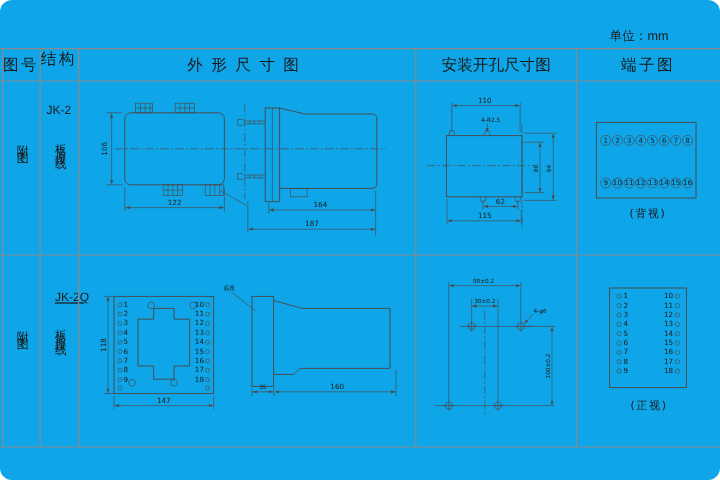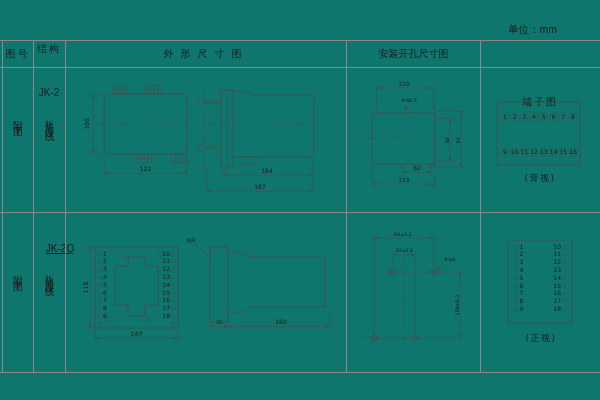--- a/index.html
+++ b/index.html
@@ -1,20 +1,20 @@
 <!DOCTYPE html>
 <html><head>
 <meta charset="utf-8">
 <style>
   html,body{margin:0;padding:0;background:#fff;}
-  #page{position:relative;width:600px;height:400px;background:#0f766e;overflow:hidden;
-        font-family:"Liberation Sans",sans-serif;color:#1a1a1a;}
+  #page{position:relative;width:600px;height:400px;background:#0ea5e9;overflow:hidden;
+        font-family:"Liberation Sans",sans-serif;color:#1a1a1a;border-radius:10px;}
   .abs{position:absolute;}
   .cjk{font-family:"Liberation Sans",sans-serif;color:#1a1a1a;}
-  .hdr{font-size:10px;text-align:center;height:14px;line-height:14px;}
+  .hdr{font-size:13px;text-align:center;height:14px;line-height:14px;}
   .sp2{letter-spacing:2px;}
   .sp6{letter-spacing:7px;}
   .vtext{writing-mode:vertical-rl;text-orientation:upright;}
   #unit-label{font-size:10.5px;}
   .figno{font-size:10px;letter-spacing:7px;}
   .model{font-size:10px;text-align:center;width:100%;}
   .wiring{font-size:9.5px;letter-spacing:4px;}
   .cellflex{display:flex;justify-content:center;}
   svg text{font-family:"DejaVu Sans","Liberation Sans",sans-serif;}
   .ln{fill:none;stroke:#4a4a4a;stroke-width:0.8;}
@@ -31,21 +31,21 @@
 <body>
 
 <div id="page">
 
   <div class="abs cjk" id="unit-label" style="left:508px;top:23px;width:90px;">单位：mm</div>
 
   <div class="abs cjk hdr sp2" style="left:2px;top:47px;width:31px;">图号</div>
   <div class="abs cjk hdr sp2" style="left:33px;top:42px;width:32px;">结构</div>
   <div class="abs cjk hdr sp6" style="left:66px;top:47px;width:280px;">外形尺寸图</div>
   <div class="abs cjk hdr" style="left:347px;top:47px;width:133px;">安装开孔尺寸图</div>
-  <div class="abs cjk hdr sp2" style="left:481px;top:47px;width:118px;margin-top:48px;">端子图</div>
+  <div class="abs cjk hdr sp2" style="left:481px;top:47px;width:118px;">端子图</div>
 
   <div class="abs cellflex" style="left:2px;top:112px;width:31px;">
     <span class="cjk vtext figno">附图7</span>
   </div>
   <div class="abs cjk model" style="left:33px;top:87px;width:32px;">JK-2</div>
   <div class="abs cellflex" style="left:33px;top:112px;width:32px;">
     <span class="cjk vtext wiring">板后接线</span>
   </div>
 
   <div class="abs cellflex" style="left:2px;top:267px;width:31px;">

